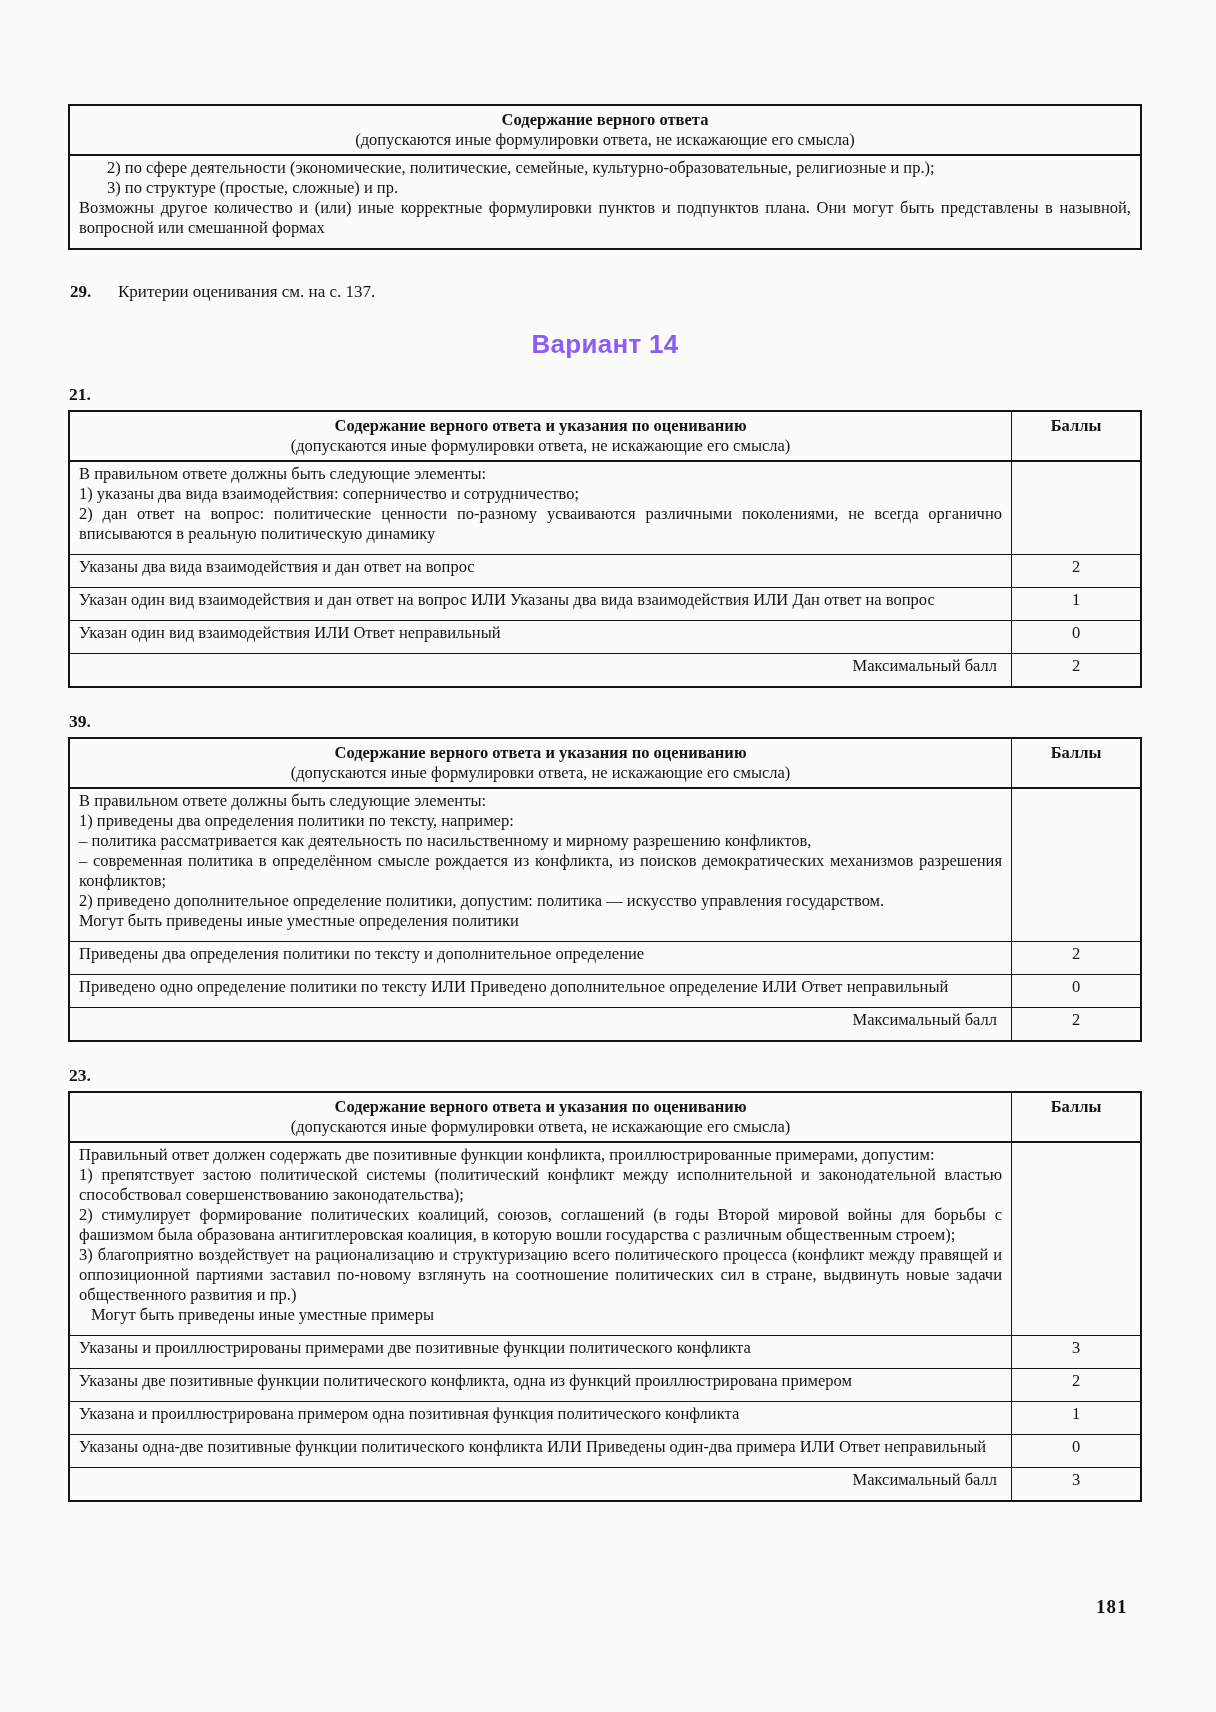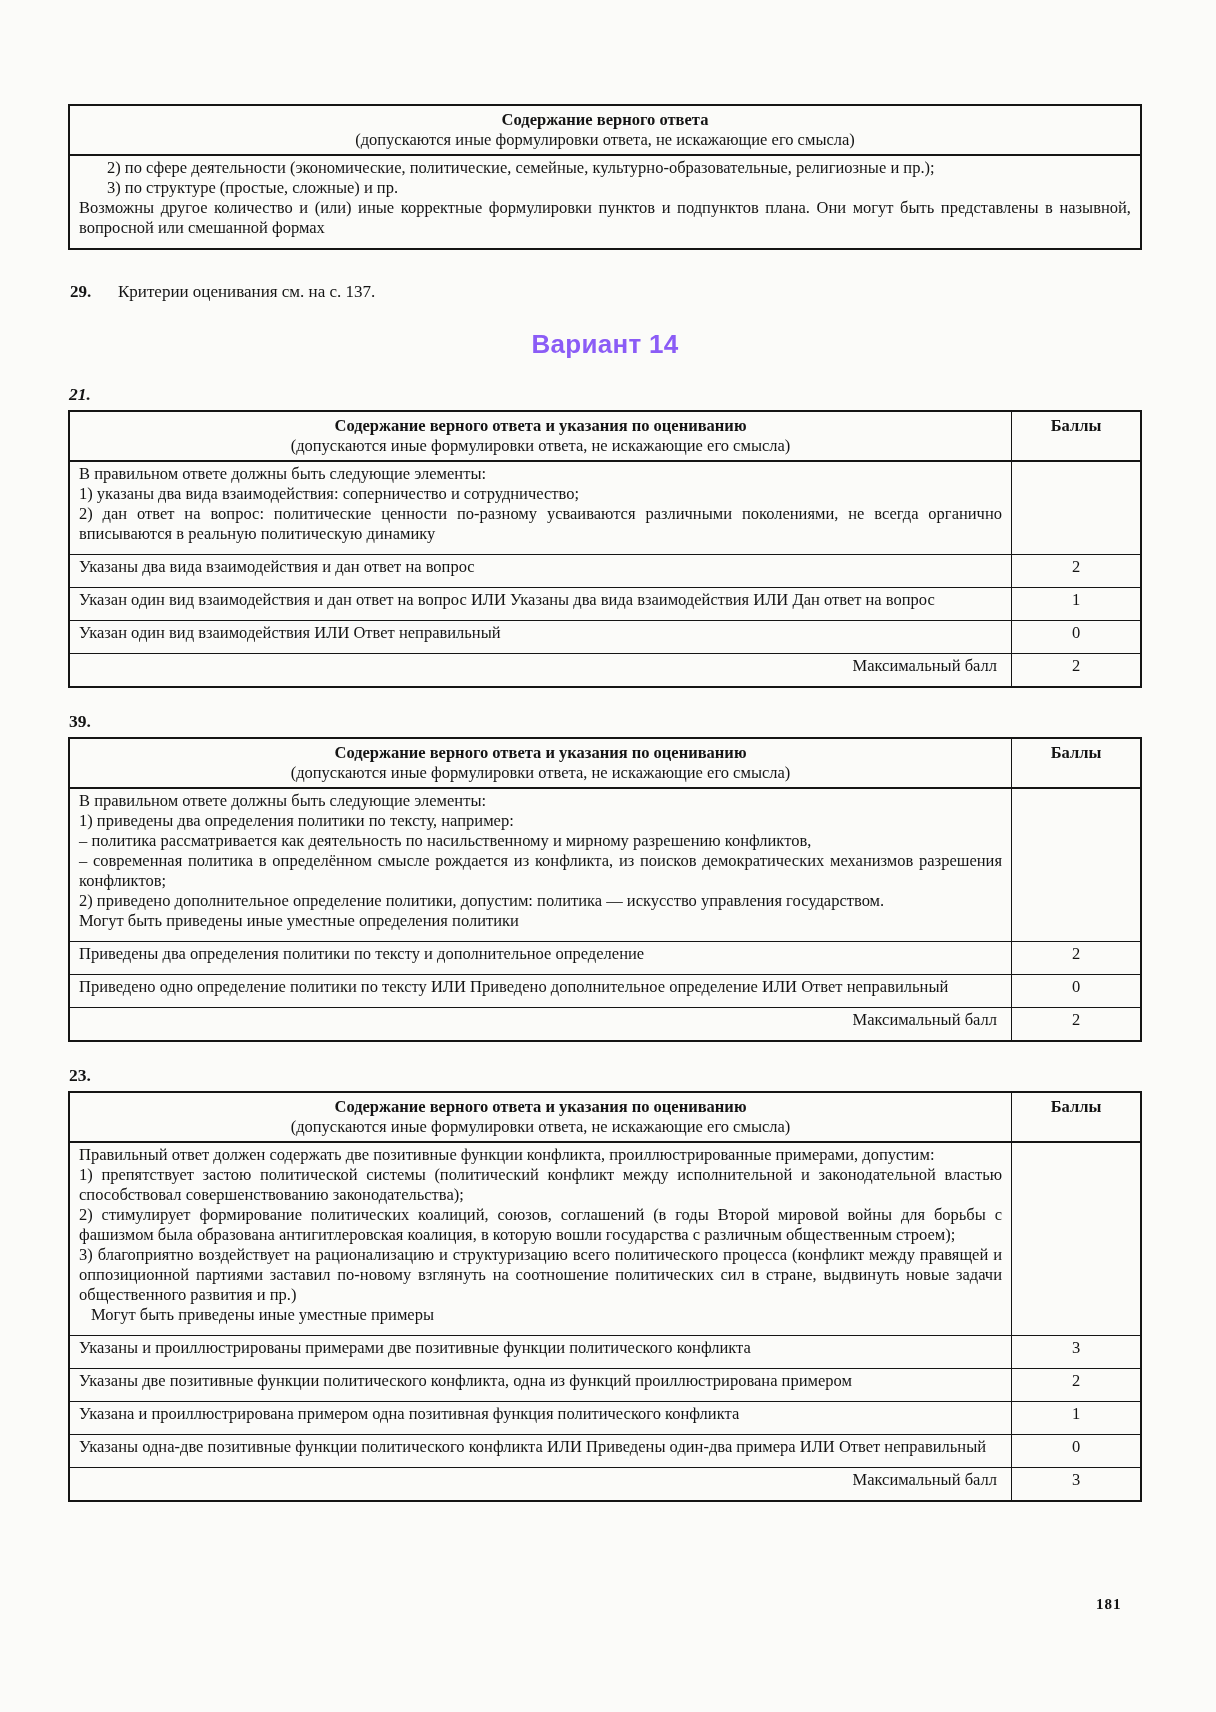--- a/index.html
+++ b/index.html
@@ -59,26 +59,26 @@
     line-height:30px;
     letter-spacing:0.3px;
     color:#8b5cf6;
   }
   .task-num {
     margin:23px 0 6px 1px;
     font-weight:bold;
     font-size:17.5px;
     line-height:20px;
   }
-  .task-num.first { margin-top:25px;font-style:italic; }
+  .task-num.first { margin-top:25px; }
   .page-num {
     position:absolute;
     top:1596px;
     left:1096px;
-    font-size:15px;
+    font-size:19px;
     font-weight:bold;
     letter-spacing:1px;
   }
 </style>
 </head>
 <body>
 
 <div class="text-block">
 
   <table class="doc-table">

